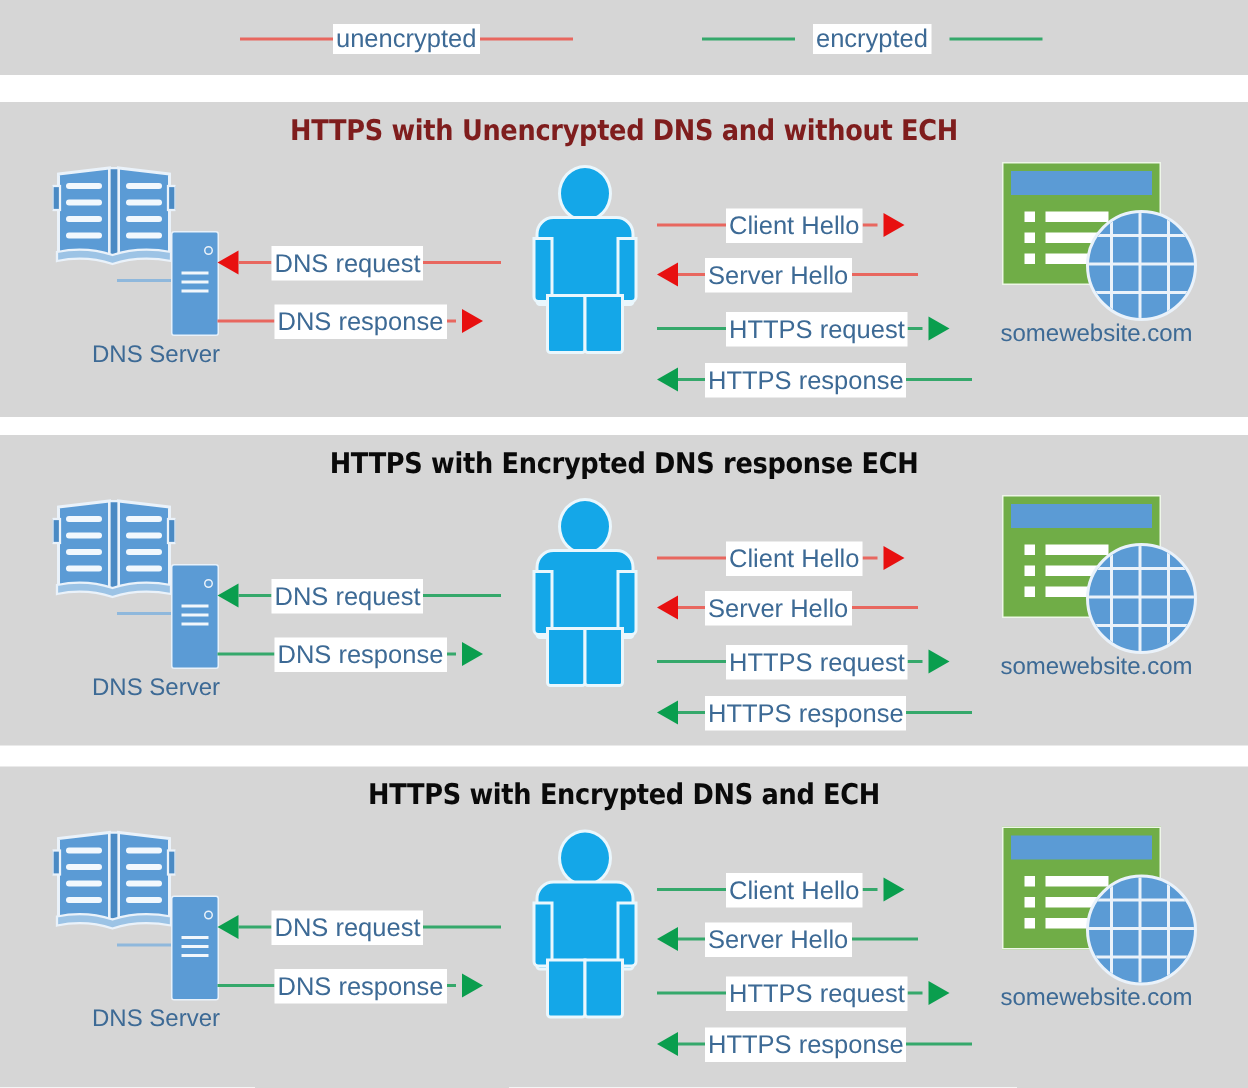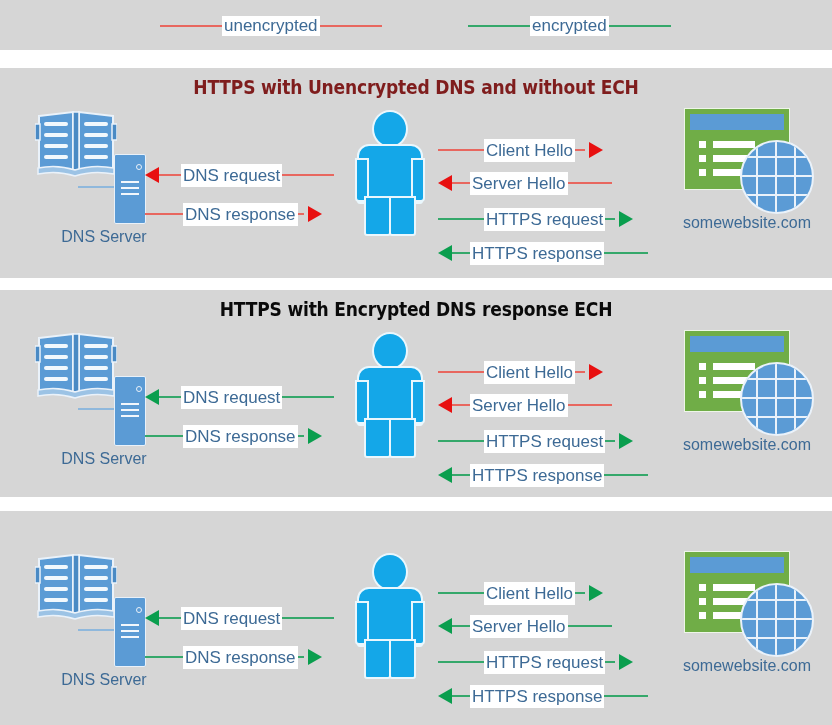--- a/index.html
+++ b/index.html
@@ -17,21 +17,21 @@
     position:absolute;left:0;top:0;width:832px;height:50px;
     background:#d6d6d6;
   }
   .legend-item{position:absolute;top:16px;height:20px;display:flex;align-items:center;}
   .legend-line{height:2px;width:62px;}
   .legend-label{
     background:#ffffff;color:#3d6a95;
     font-size:17px;line-height:20px;padding:0 2px;white-space:nowrap;
   }
   .lg-unenc{left:160px;}
-  .lg-enc{left:468px;}
+  .lg-enc{left:468px;gap:12px;}
 
   
   .panel{
     position:absolute;left:0;width:832px;background:#d6d6d6;
   }
   #panel-1{top:68px;height:210px;}
   #panel-2{top:290px;height:207px;}
   #panel-3{top:511px;height:214px;}
 
   .panel-title{
@@ -75,21 +75,21 @@
     border:2px solid #eaf7fd;border-radius:0 0 3px 3px;
   }
   .p-leg-l{left:9px;} .p-leg-r{left:34px;}
   .p-arm{
     position:absolute;top:48px;width:10px;height:40px;background:#14a7e8;
     border:2px solid #eaf7fd;border-radius:0 0 4px 4px;
   }
   .p-arm-l{left:0px;} .p-arm-r{left:56px;}
 
   
-  .site-group{position:absolute;left:672px;top:40px;width:152px;height:135px;}
+  .site-group{position:absolute;left:656px;top:40px;width:152px;height:135px;}
   .site-win{
     position:absolute;left:12px;top:0;width:104px;height:80px;
     background:#70ad47;border:1px solid #eef6e8;
   }
   .site-bar{position:absolute;left:5px;top:5px;width:94px;height:16px;background:#5b9bd5;}
   .bullet{position:absolute;width:7px;height:7px;background:#ffffff;}
   .bline{position:absolute;height:7px;background:#ffffff;}
   .globe{
     position:absolute;left:68px;top:32px;width:70px;height:70px;border-radius:50%;
     background:#5b9bd5;border:2px solid #eaf2fa;overflow:hidden;
@@ -322,20 +322,21 @@
           <span class="head head-r" style="color: rgb(10, 158, 78);"></span>
         </div>
         <div class="flow" style="left: 438px; top: 173px; width: 215px;">
           <span class="head head-l" style="color: rgb(10, 158, 78);"></span>
           <span class="seg" style="width: 18px; background: rgb(53, 168, 107);"></span>
           <span class="flow-label">HTTPS response</span>
           <span class="seg" style="width: 44px; background: rgb(53, 168, 107);"></span>
         </div>
       </div>
       <div class="panel" id="panel-3" style="background: rgb(214, 214, 214);">
+        <div class="panel-title" style="color: rgb(10, 10, 10);">HTTPS with Encrypted DNS and ECH</div>
         <div class="dns-group">
           <div class="book"><svg viewBox="0 0 82 72" width="82" height="72">
               <path d="M4 6 L38 2 L38 60 L4 62 Z" fill="#5b9bd5" stroke="#eaf2fa" stroke-width="2"></path>
               <path d="M78 6 L44 2 L44 60 L78 62 Z" fill="#5b9bd5" stroke="#eaf2fa" stroke-width="2"></path>
               <path d="M38 2 L44 2 L44 60 L38 60 Z" fill="#4a8ac4" stroke="#eaf2fa" stroke-width="1.5"></path>
               <rect x="0" y="14" width="5" height="16" fill="#4a8ac4" stroke="#eaf2fa" stroke-width="1.5"></rect>
               <rect x="77" y="14" width="5" height="16" fill="#4a8ac4" stroke="#eaf2fa" stroke-width="1.5"></rect>
               <g fill="#f2f8fd">
                 <rect x="9" y="12" width="24" height="4" rx="2"></rect>
                 <rect x="9" y="23" width="24" height="4" rx="2"></rect>

